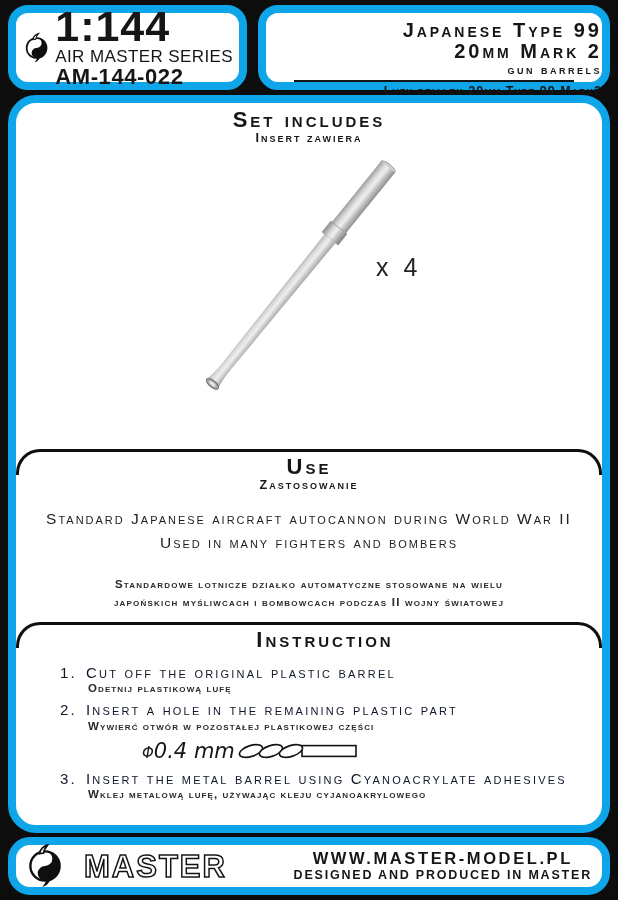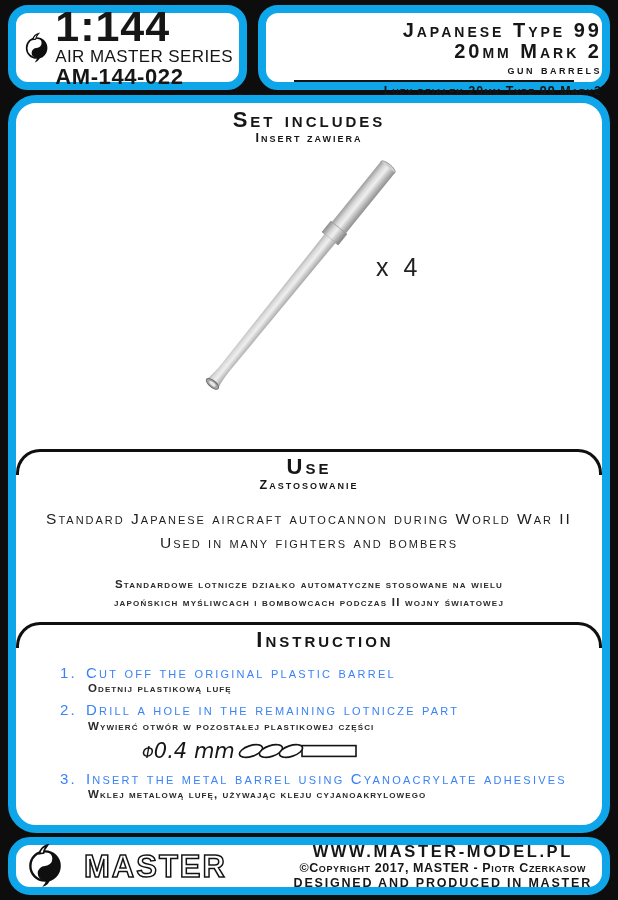--- a/index.html
+++ b/index.html
@@ -44,21 +44,21 @@
 
   #use-block{position:absolute;top:352px;left:0;right:0;}
   .use-desc{margin-top:13px;font-size:15.5px;font-weight:500;letter-spacing:2px;
     line-height:1.55;color:#1d1d1d;}
   .use-desc-pl{margin-top:20px;font-size:11.5px;font-weight:600;letter-spacing:1.2px;
     line-height:1.6;color:#2a2a2a;}
 
   #instr-block{position:absolute;top:525px;left:0;right:0;margin-left:32px;}
   #steps{margin-top:13px;text-align:left;padding-left:12px;}
   .step-line{font-size:15px;font-weight:500;letter-spacing:2.2px;line-height:1.15;
-    white-space:nowrap;color:#3b82f6;}
+    white-space:nowrap;color:#0f172a;}
   .step-num{display:inline-block;width:26px;}
   .step-sub{font-size:11.5px;font-weight:600;letter-spacing:1.1px;color:#2a2a2a;
     padding-left:28px;margin:1px 0 7px 0;white-space:nowrap;}
   #drill-row{display:flex;align-items:center;gap:3px;margin:5px 0 7px 82px;}
   #drill-label{font-family:"DejaVu Sans",sans-serif;font-style:italic;white-space:nowrap;}
   #drill-label .phi{font-size:15px;}
   #drill-label .size{font-size:21px;}
 
   
   #footer{left:8px;top:837px;width:602px;height:58px;border-radius:22px;
@@ -144,21 +144,21 @@
     <div class="sep" id="sep-instr"></div>
 
     <div id="instr-block" class="ctr">
       <div class="h1 sc">Instruction</div>
 
       <div id="steps">
 
         <div class="step-line sc"><span class="step-num">1.</span><span>Cut off the original plastic barrel</span></div>
         <div class="step-sub sc">Odetnij plastikową lufę</div>
 
-        <div class="step-line sc"><span class="step-num">2.</span><span>Drill a hole in the remaining lotnicze part</span></div>
+        <div class="step-line sc"><span class="step-num">2.</span><span>Insert a hole in the remaining plastic part</span></div>
         <div class="step-sub sc">Wywierć otwór w pozostałej plastikowej części</div>
 
         <div id="drill-row">
           <span id="drill-label"><span class="phi">Φ</span><span class="size">0.4 mm</span></span>
           <svg width="120" height="20" viewBox="0 0 120 20">
             <rect x="64" y="4.6" width="54" height="10.8" fill="#ffffff" stroke="#141414" stroke-width="1.6"></rect>
             <g fill="#ffffff" stroke="#141414" stroke-width="1.6">
               <ellipse cx="13" cy="10" rx="12" ry="5.4" transform="rotate(-18 13 10)"></ellipse>
               <ellipse cx="33" cy="10" rx="12" ry="5.4" transform="rotate(-18 33 10)"></ellipse>
               <ellipse cx="53" cy="10" rx="12" ry="5.4" transform="rotate(-18 53 10)"></ellipse>
@@ -178,18 +178,17 @@
       <circle cx="50" cy="62" r="43" fill="#ffffff" stroke="#0f0f0f" stroke-width="7"></circle>
       <path d="M50,19 A43,43 0 0 1 50,105 A21.5,21.5 0 0 1 50,62 A21.5,21.5 0 0 0 50,19 Z" fill="#0f0f0f"></path>
       <path d="M33,26 Q38,6 58,0 Q47,13 46,24 Z" fill="#ffffff" stroke="#0f0f0f" stroke-width="5"></path>
       <path d="M67,98 Q62,118 42,124 Q53,111 54,100 Z" fill="#0f0f0f"></path>
     </svg>
     <svg width="158" height="38" viewBox="0 0 158 38">
       <text x="2" y="30" font-family="Liberation Sans, sans-serif" font-size="31" font-weight="bold" letter-spacing="2" fill="#ffffff" stroke="#121212" stroke-width="1.5">MASTER</text>
     </svg>
     <div id="footer-right">
       <div class="www">WWW.MASTER-MODEL.PL</div>
-      <div class="copy sc">©Copyright 2017, MASTER - Piotr Czerkasow</div>
       <div class="made">DESIGNED AND PRODUCED IN MASTER</div>
     </div>
   </div>
 
 </div>
 
 </body></html>

